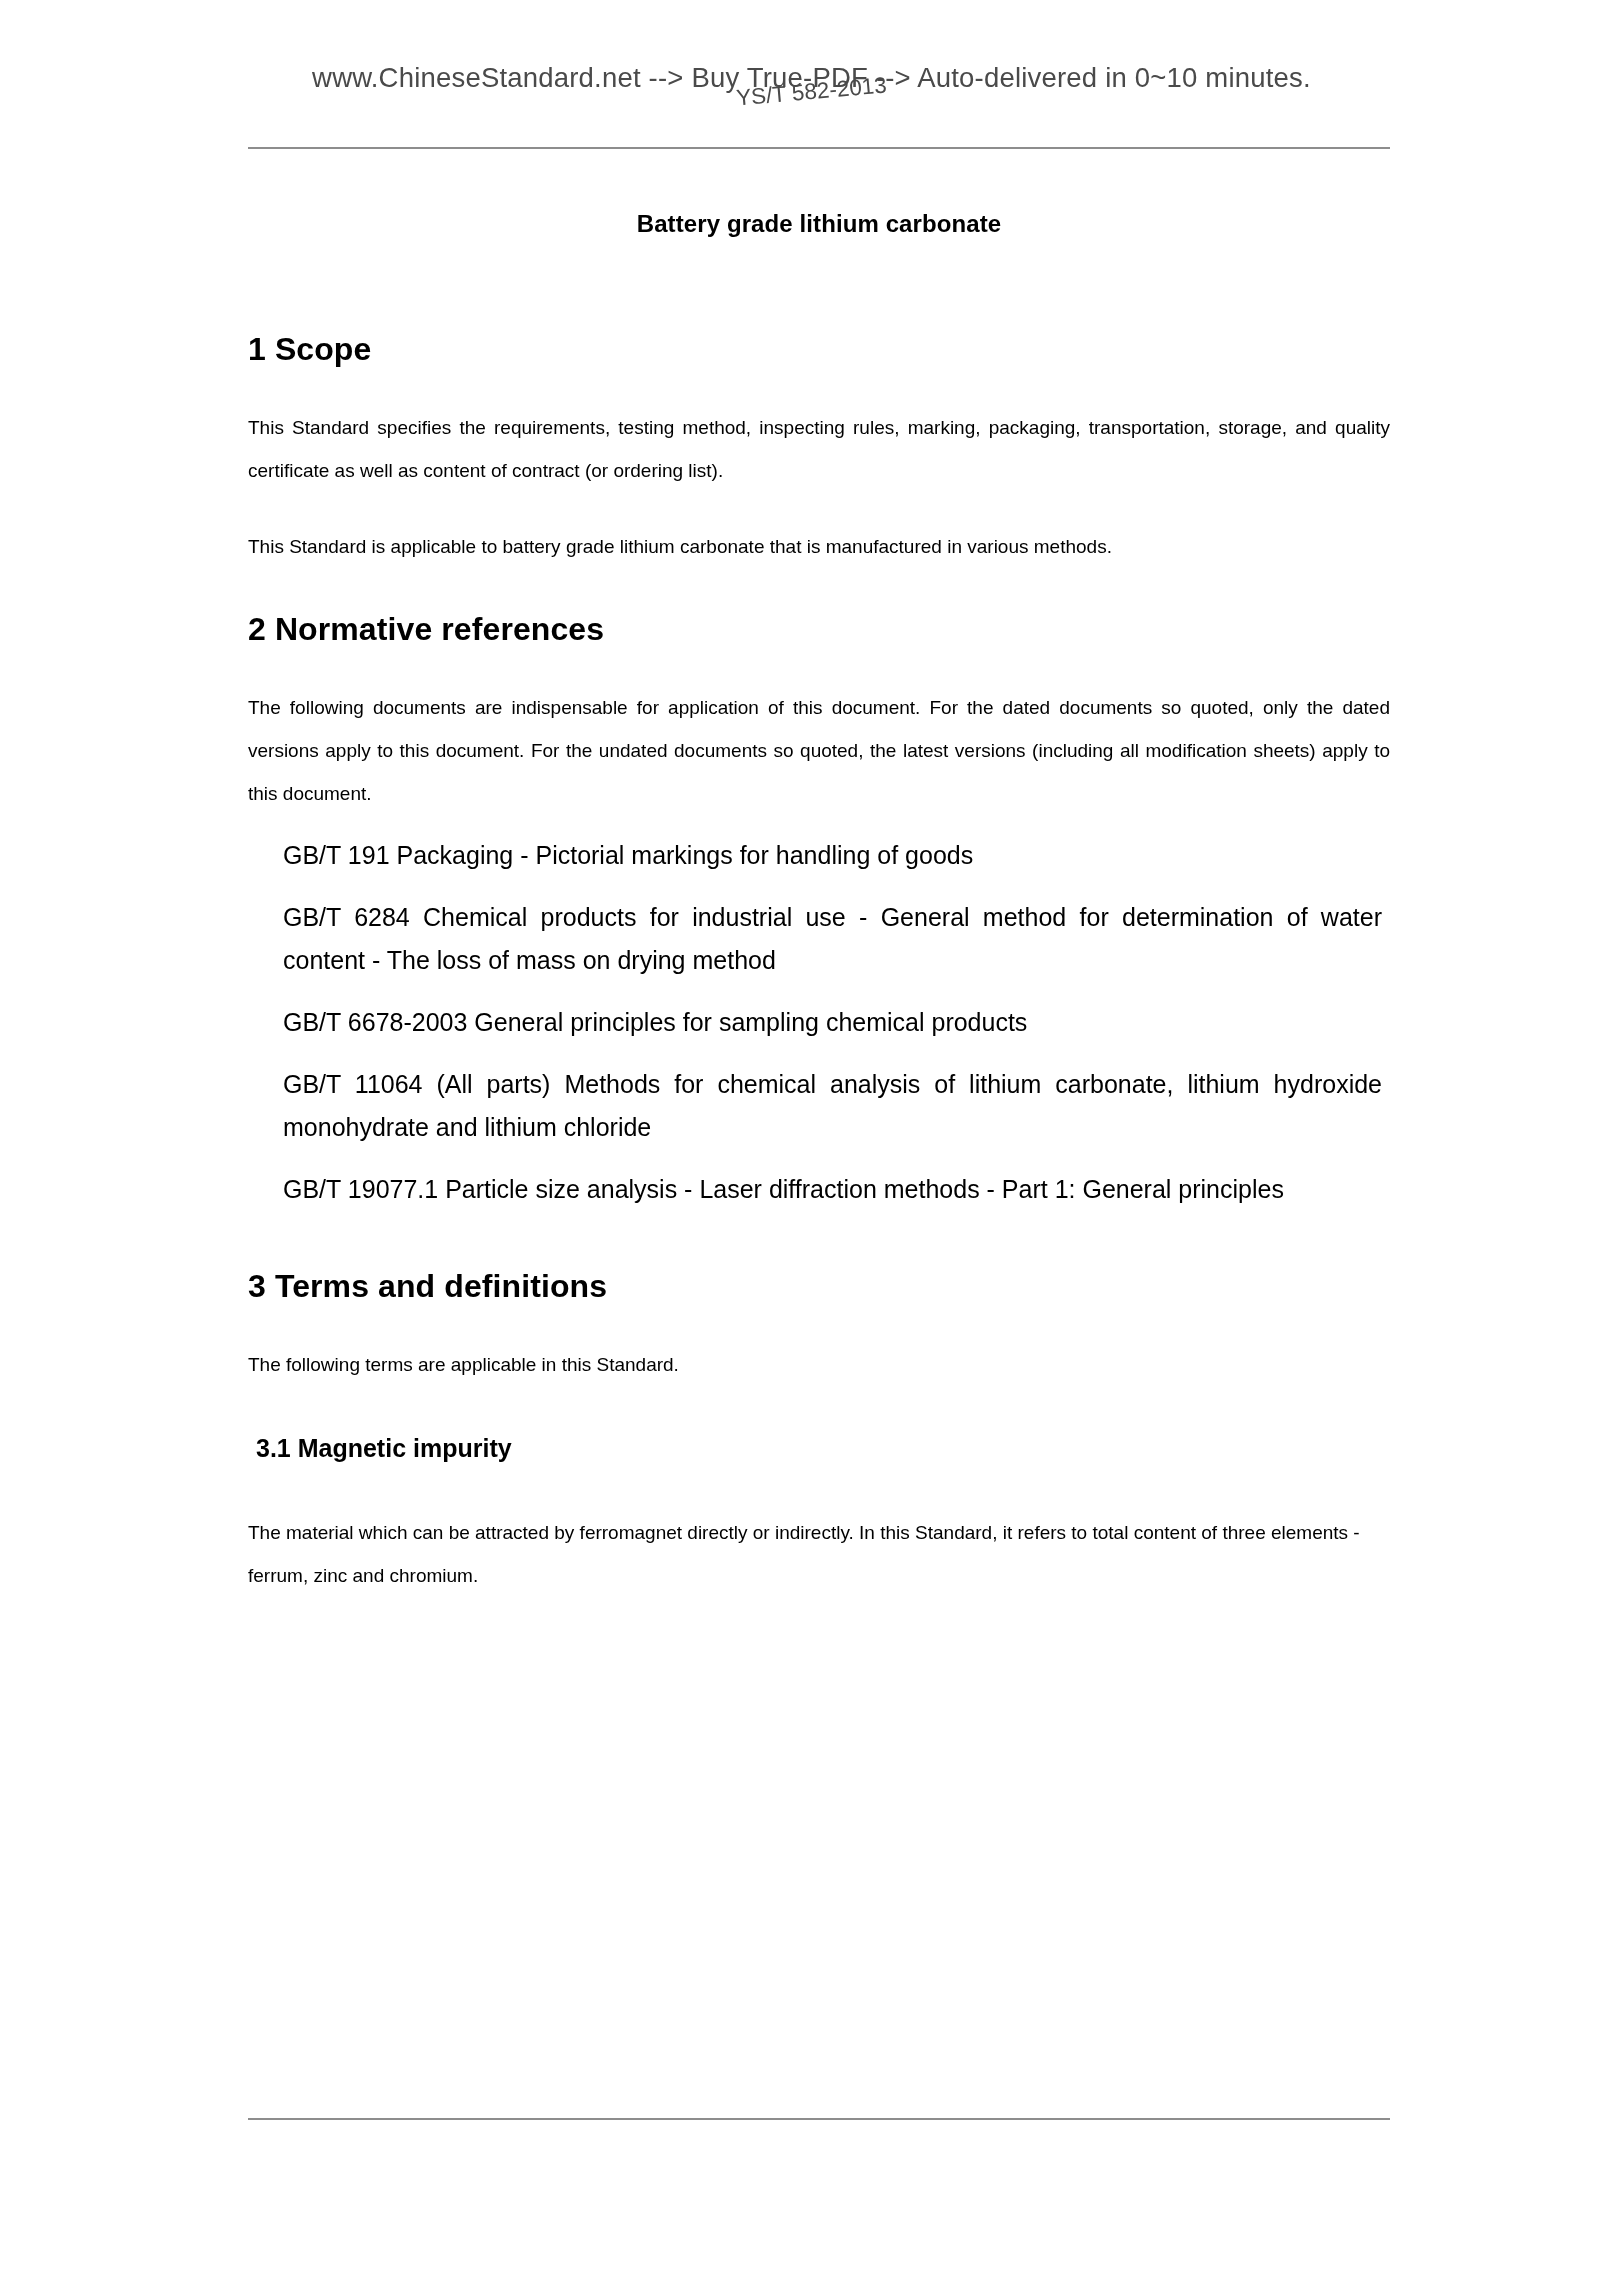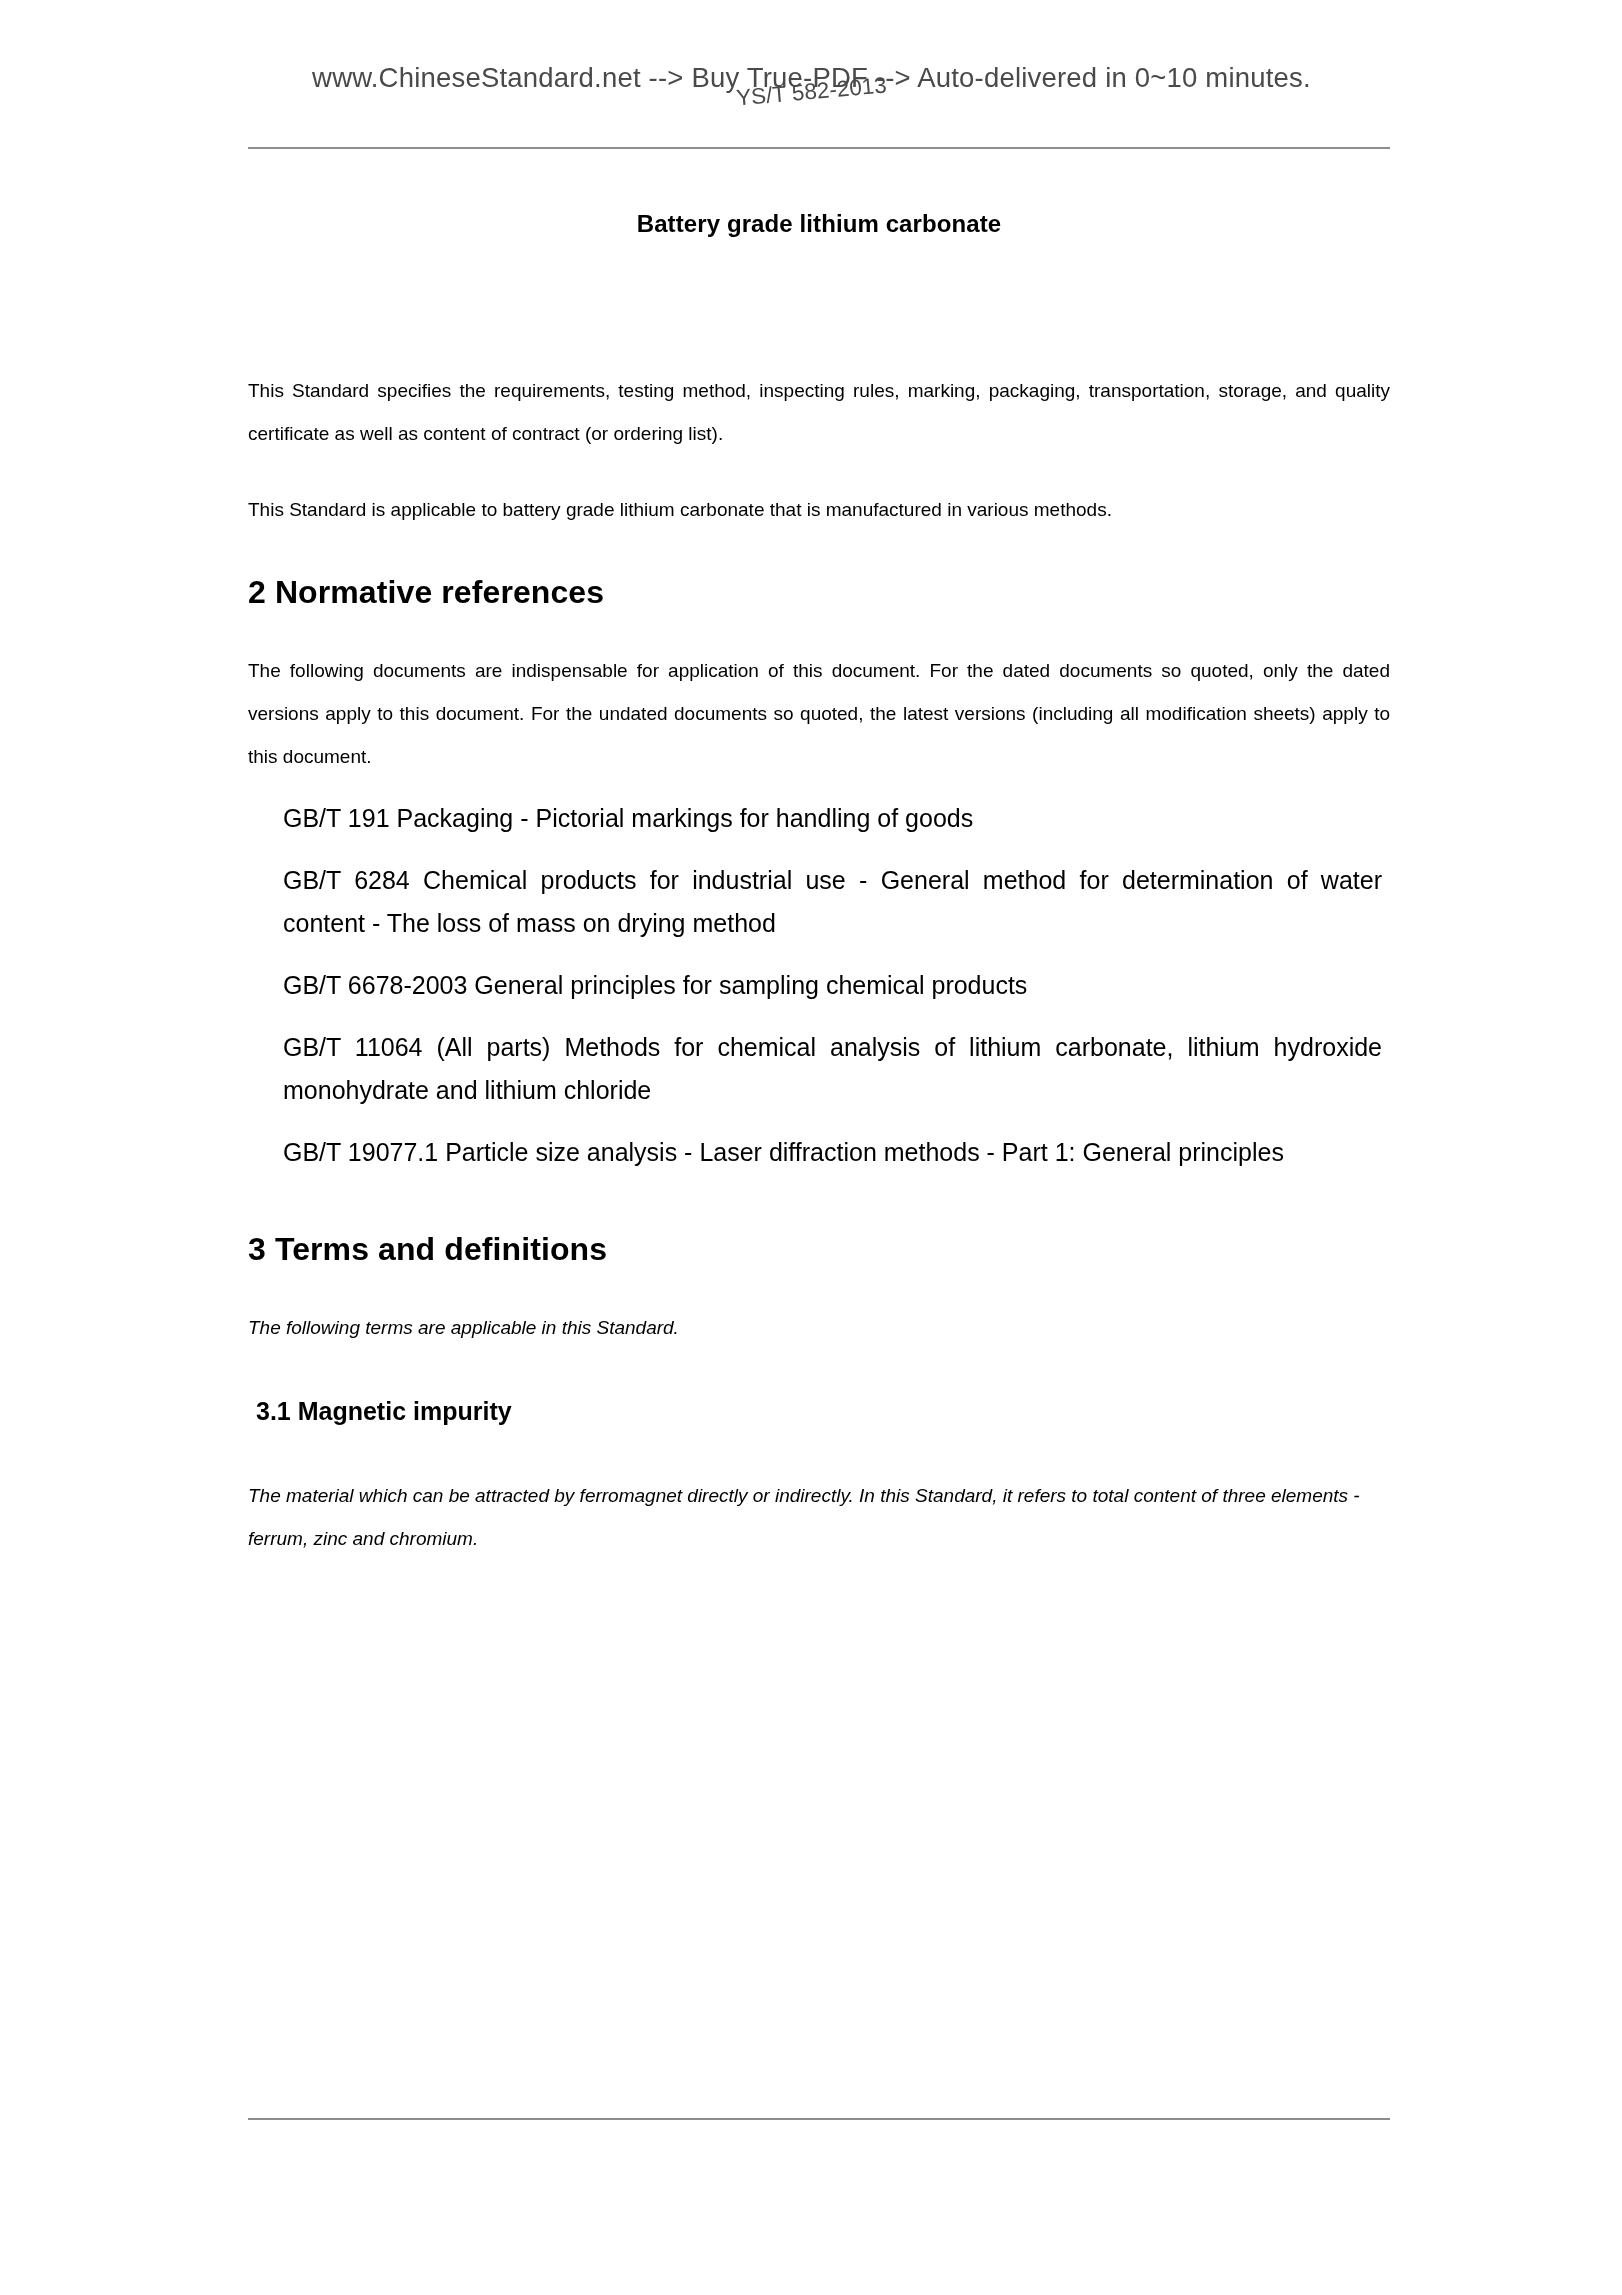--- a/index.html
+++ b/index.html
@@ -81,21 +81,20 @@
   }
   p.body-text {
     margin: 0;
     font-size: 19px;
     line-height: 43px;
     text-align: justify;
     text-justify: inter-word;
   }
   p.body-text.nojust {
     text-align: left;
-    font-style: italic;
   }
   p.ref-item {
     margin: 0 8px 0 35px;
     font-size: 25px;
     line-height: 43px;
     text-align: justify;
     text-justify: inter-word;
   }
   p.ref-item.nojust {
     text-align: left;
@@ -150,20 +149,21 @@
     <div class="std-code">YS/T 582-2013</div>
     <div class="header-rule"></div>
   </div>
 
   <div class="content">
 
     <h1 class="doc-title">Battery grade lithium carbonate</h1>
 
     <div class="gap-after-title"></div>
 
+    <h2 class="section-heading">1 Scope</h2>
     <div class="gap-sec-body"></div>
     <p class="body-text">This Standard specifies the requirements, testing method, inspecting rules, marking, packaging, transportation, storage, and quality certificate as well as content of contract (or ordering list).</p>
     <div class="gap-para"></div>
     <p class="body-text">This Standard is applicable to battery grade lithium carbonate that is manufactured in various methods.</p>
 
     <div class="gap-before-sec2"></div>
 
     <h2 class="section-heading">2 Normative references</h2>
     <div class="gap-sec-body"></div>
     <p class="body-text">The following documents are indispensable for application of this document. For the dated documents so quoted, only the dated versions apply to this document. For the undated documents so quoted, the latest versions (including all modification sheets) apply to this document.</p>

